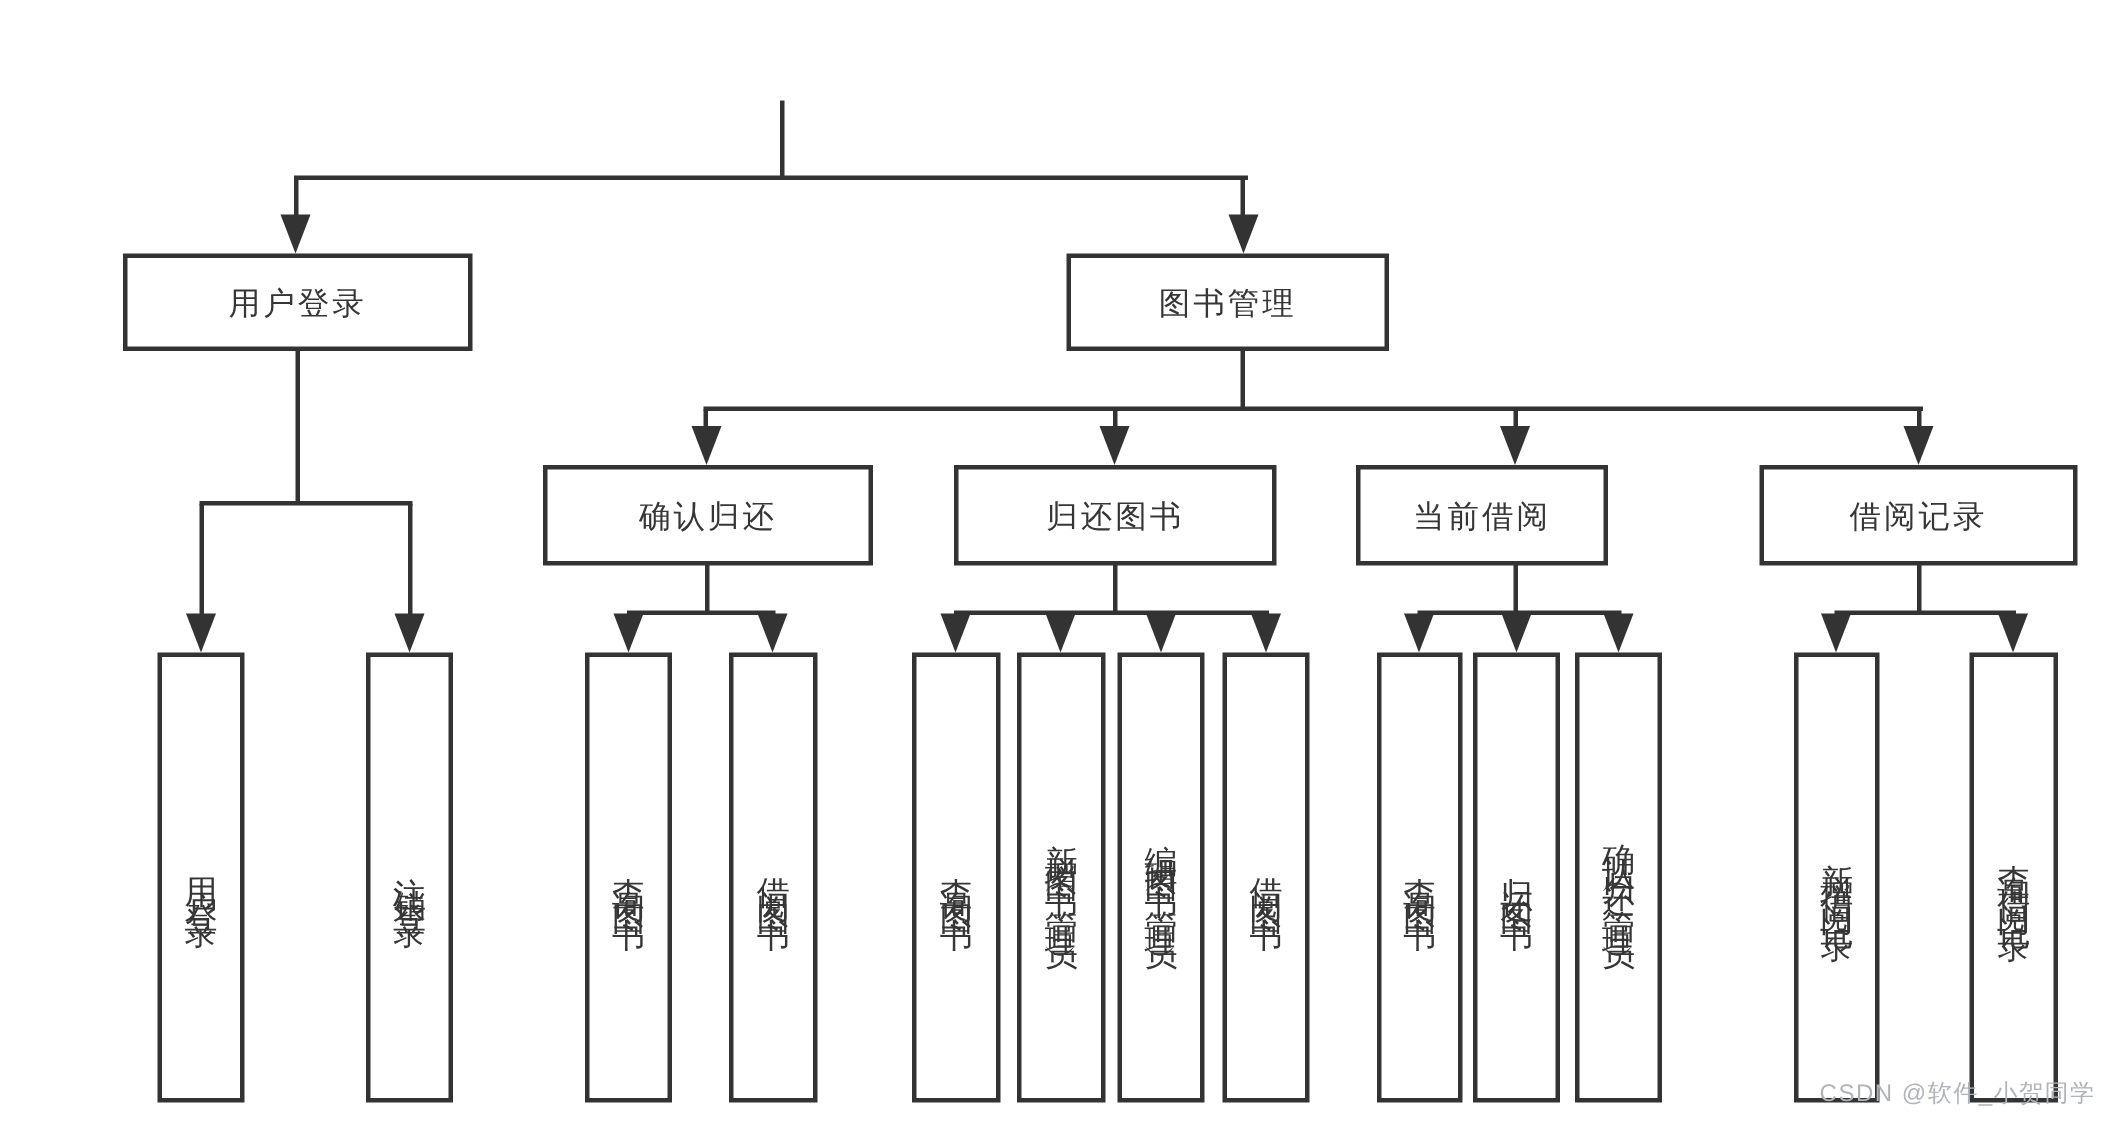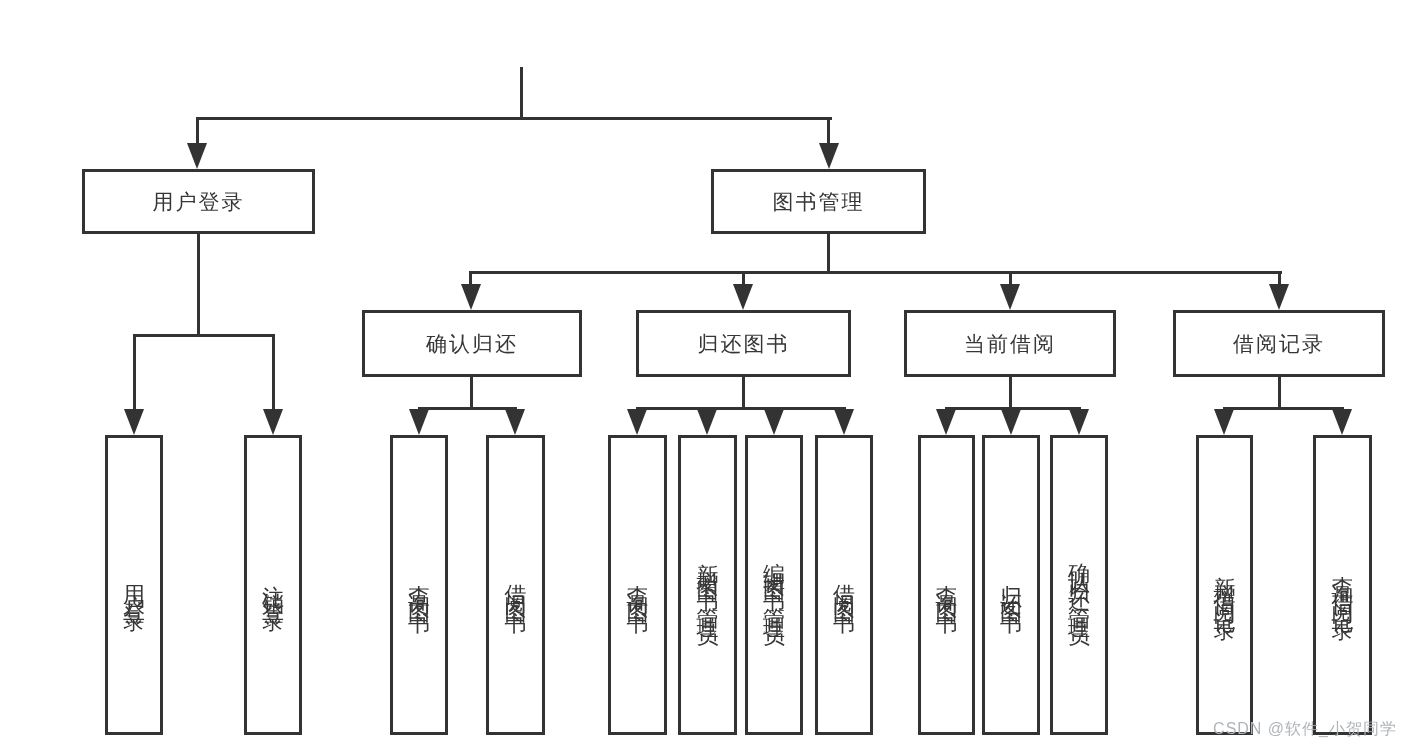--- a/index.html
+++ b/index.html
@@ -64,21 +64,21 @@
   <div class="arrow" style="left:1000px;top:284px;"></div>
   <div class="vline" style="left:1278px;top:273px;width:3px;height:14px;"></div>
   <div class="arrow" style="left:1269px;top:284px;"></div>
 
   <div class="box" style="left:362px;top:310px;width:220px;height:67px;">
     <span class="h-label">确认归还</span>
   </div>
   <div class="box" style="left:636px;top:310px;width:215px;height:67px;">
     <span class="h-label">归还图书</span>
   </div>
-  <div class="box" style="left:904px;top:310px;width:212px;height:67px;">
+  <div class="box" style="left:904px;top:310px;width:168px;height:67px;">
     <span class="h-label">当前借阅</span>
   </div>
   <div class="box" style="left:1173px;top:310px;width:212px;height:67px;">
     <span class="h-label">借阅记录</span>
   </div>
 
   <div class="vline" style="left:470px;top:376px;width:3px;height:34px;"></div>
   <div class="hline" style="left:418px;top:407px;width:99px;height:3px;"></div>
   <div class="arrow" style="left:409px;top:409px;"></div>
   <div class="arrow" style="left:505px;top:409px;"></div>

